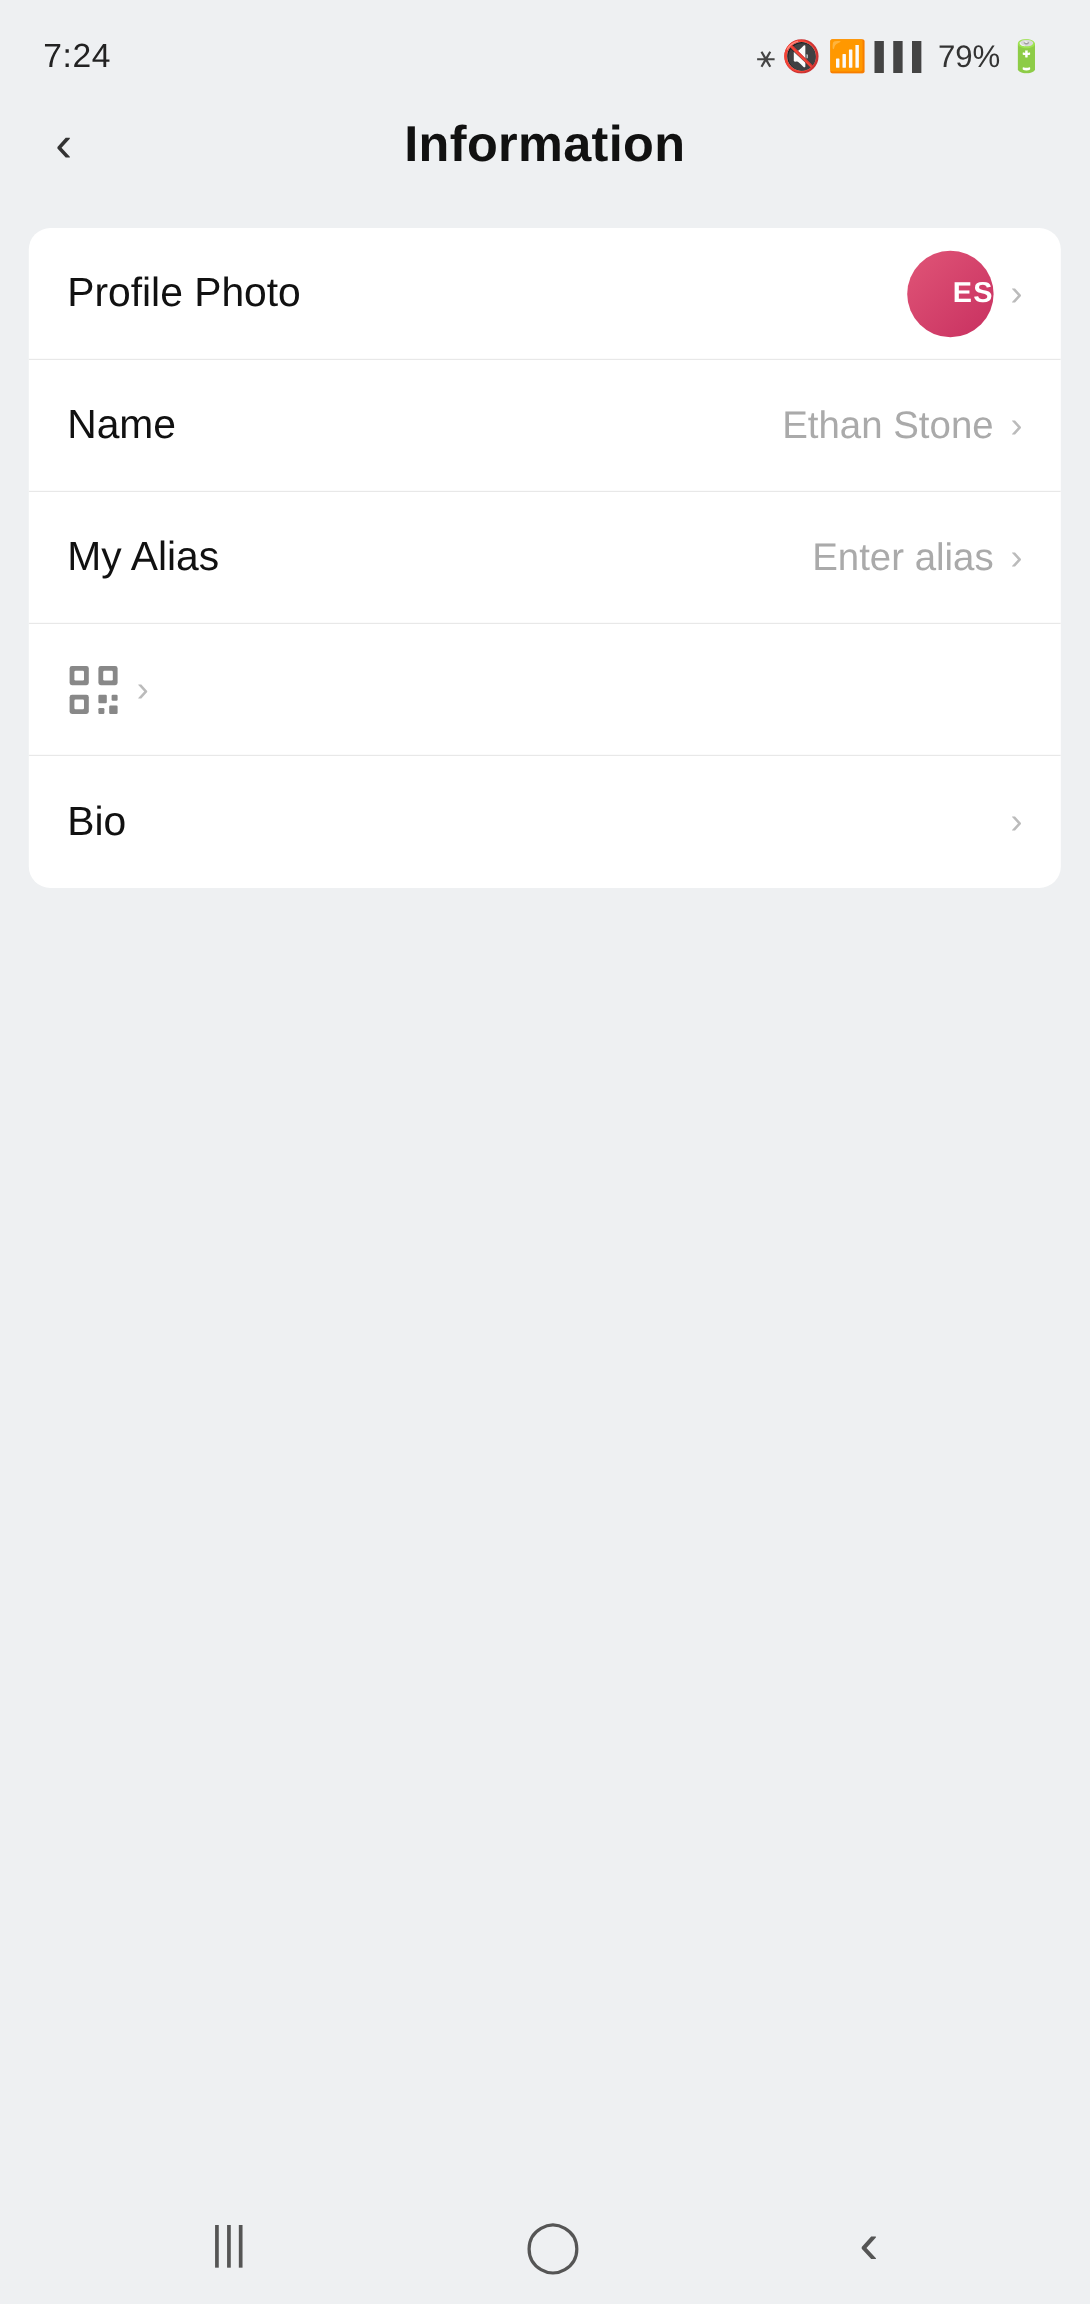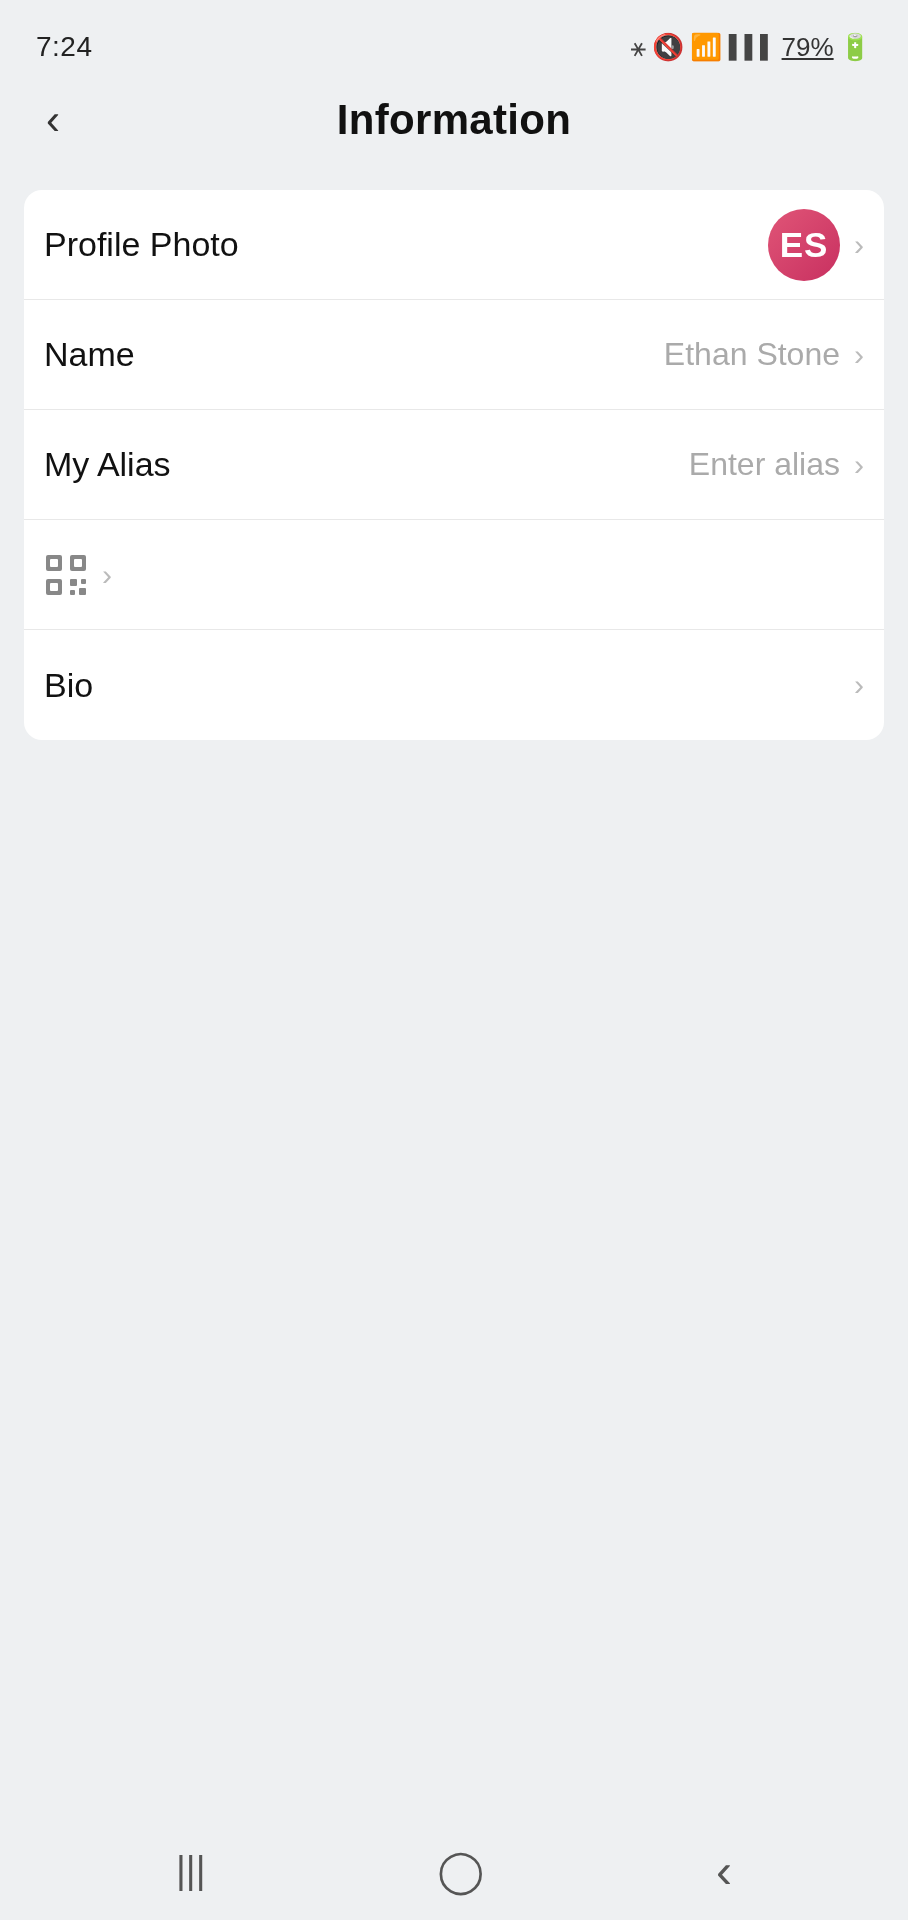--- a/index.html
+++ b/index.html
@@ -38,21 +38,20 @@
 
     .status-icons {
       display: flex;
       align-items: center;
       gap: 6px;
     }
 
     .battery-text {
       font-size: 26px;
       color: #333;
-      text-decoration: underline;
     }
 
     
     .top-nav {
       display: flex;
       align-items: center;
       justify-content: center;
       position: relative;
       padding: 20px 36px;
       background-color: #eef0f2;
@@ -91,21 +90,21 @@
     .card {
       background: #fff;
       border-radius: 18px;
       overflow: hidden;
     }
 
     .list-item {
       display: flex;
       align-items: center;
       justify-content: space-between;
-      padding: 0 20px;
+      padding: 0 32px;
       height: 110px;
       border-bottom: 1px solid #e8e8e8;
       cursor: pointer;
     }
 
     .list-item:last-child {
       border-bottom: none;
       gap: 11px;
     }
 
@@ -133,23 +132,23 @@
     }
 
     
     .avatar {
       width: 72px;
       height: 72px;
       border-radius: 50%;
       background: linear-gradient(135deg, #e05577 0%, #c83060 100%);
       display: flex;
       align-items: center;
-      justify-content: center;
+      justify-content: flex-end;
       color: #fff;
-      font-size: 35px;
+      font-size: 24px;
       font-weight: 600;
       letter-spacing: 1px;
     }
 
     
     .bottom-nav {
       height: 100px;
       background-color: #eef0f2;
       display: flex;
       align-items: center;

